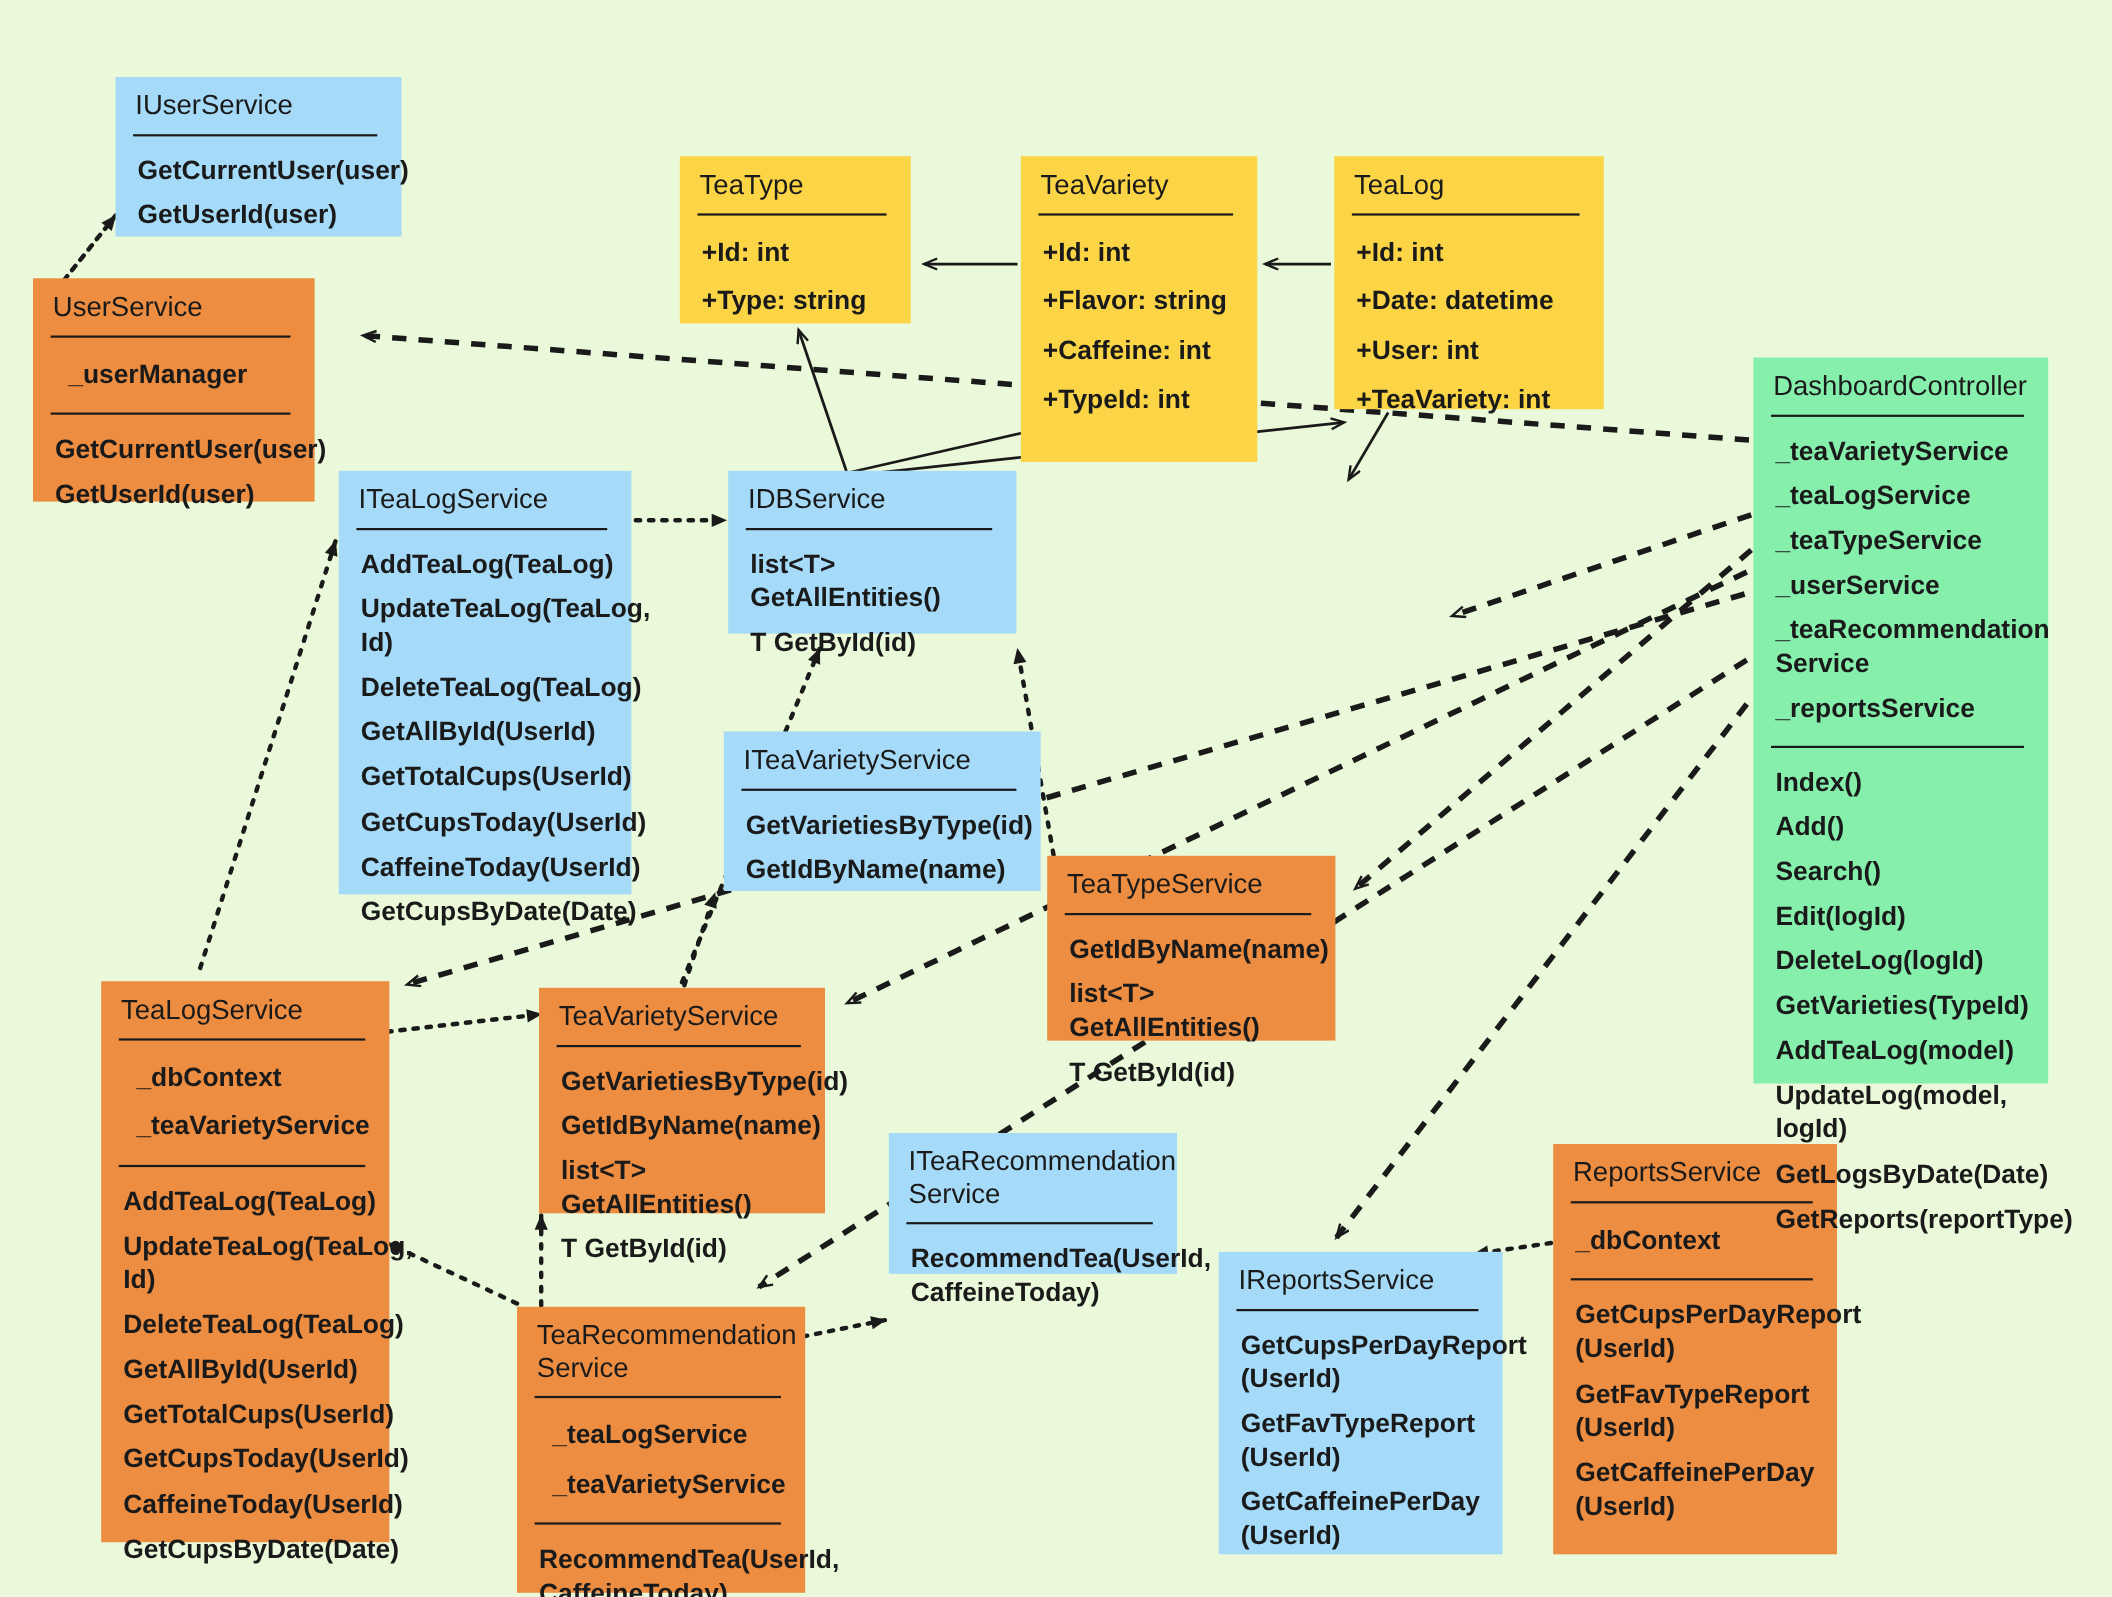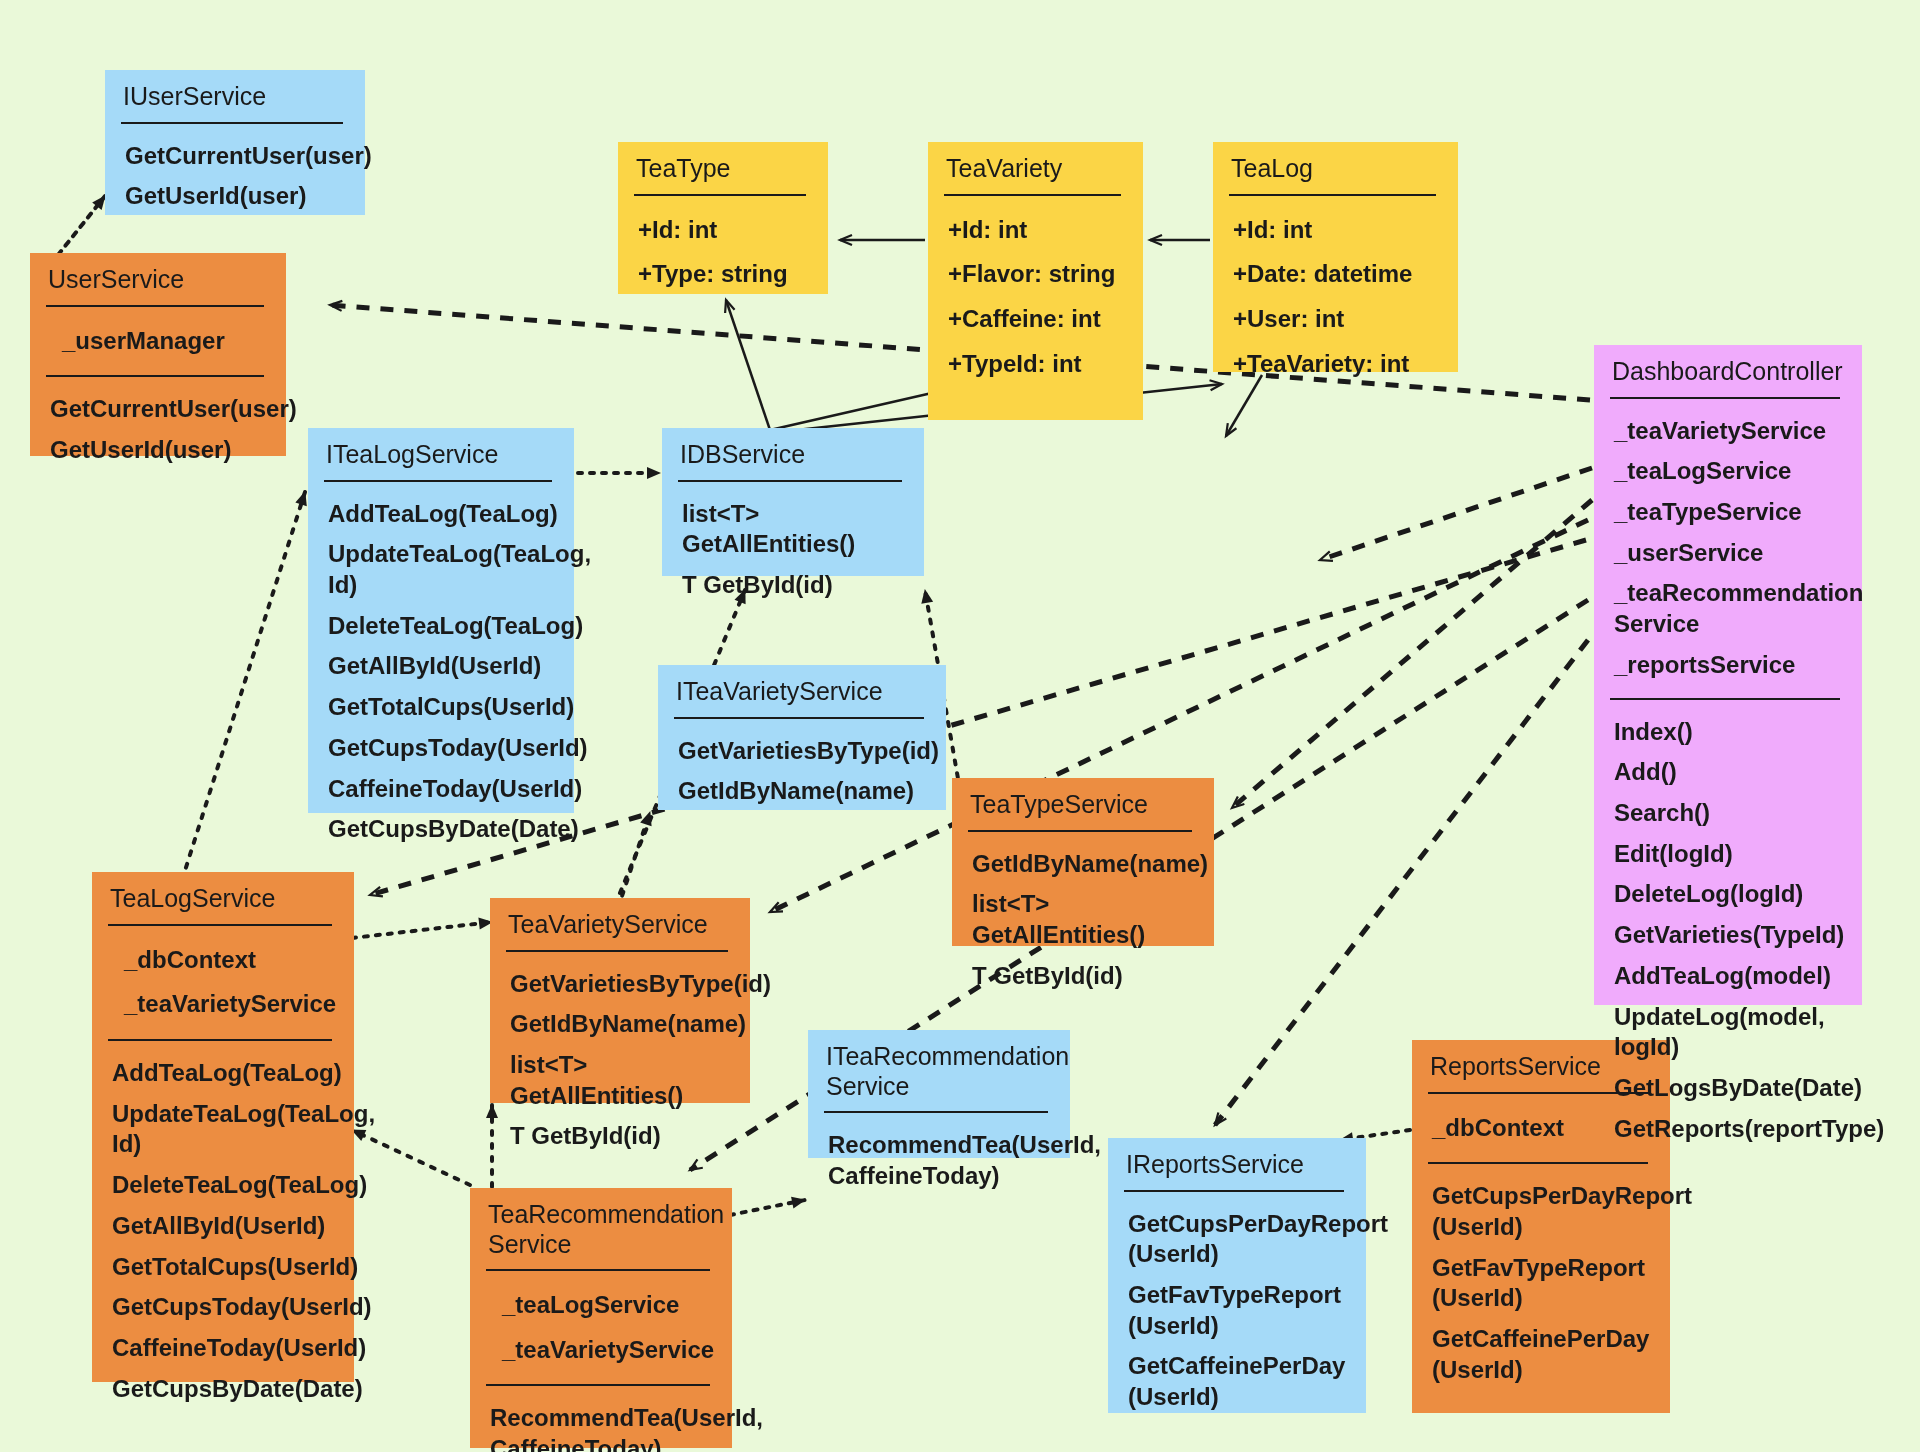--- a/index.html
+++ b/index.html
@@ -50,21 +50,21 @@
     font-size: 24px;
     line-height: 1.28;
     padding: 5px 8px 5px 20px;
     white-space: pre-line;
   }
   .uml-row.indent { padding-left: 32px; }
   .sect-attrs .uml-row { padding-top: 7px; padding-bottom: 7px; }
   .c-blue   { background: #a5daf8; }
   .c-yellow { background: #fbd546; }
   .c-orange { background: #ec8d41; }
-  .c-red    { background: #f0abfc; margin-top: 20px; }
+  .c-red    { background: #86efac; }
 </style>
 </head>
 <body>
 
 <div id="canvas">
 
   <svg id="edges" viewBox="0 0 1920 1452" width="1920" height="1452">
     <defs>
       <marker id="openArrow" markerWidth="16" markerHeight="16" refX="13" refY="6" orient="auto" markerUnits="userSpaceOnUse">
         <path d="M1,1 L13,6 L1,11" fill="none" stroke="#1a1a1a" stroke-width="2.2"></path>
@@ -216,21 +216,21 @@
   <div class="uml-box c-orange" style="left:952px; top:778px; width:262px; height:168px;">
     <div class="uml-title">TeaTypeService</div>
     <div class="uml-sep"></div>
     <div class="uml-section">
       <div class="uml-row">GetIdByName(name)</div>
       <div class="uml-row">list&lt;T&gt; GetAllEntities()</div>
       <div class="uml-row"> T GetById(id)</div>
     </div>
   </div>
 
-  <div class="uml-box c-orange" style="left:92px; top:872px; width:262px; height:510px;">
+  <div class="uml-box c-orange" style="left:92px; top:892px; width:262px; height:510px;">
     <div class="uml-title">TeaLogService</div>
     <div class="uml-sep"></div>
     <div class="uml-section sect-attrs">
       <div class="uml-row indent">_dbContext</div>
       <div class="uml-row indent">_teaVarietyService</div>
     </div>
     <div class="uml-sep"></div>
     <div class="uml-section">
       <div class="uml-row">AddTeaLog(TeaLog)</div>
       <div class="uml-row">UpdateTeaLog(TeaLog, Id)</div>

